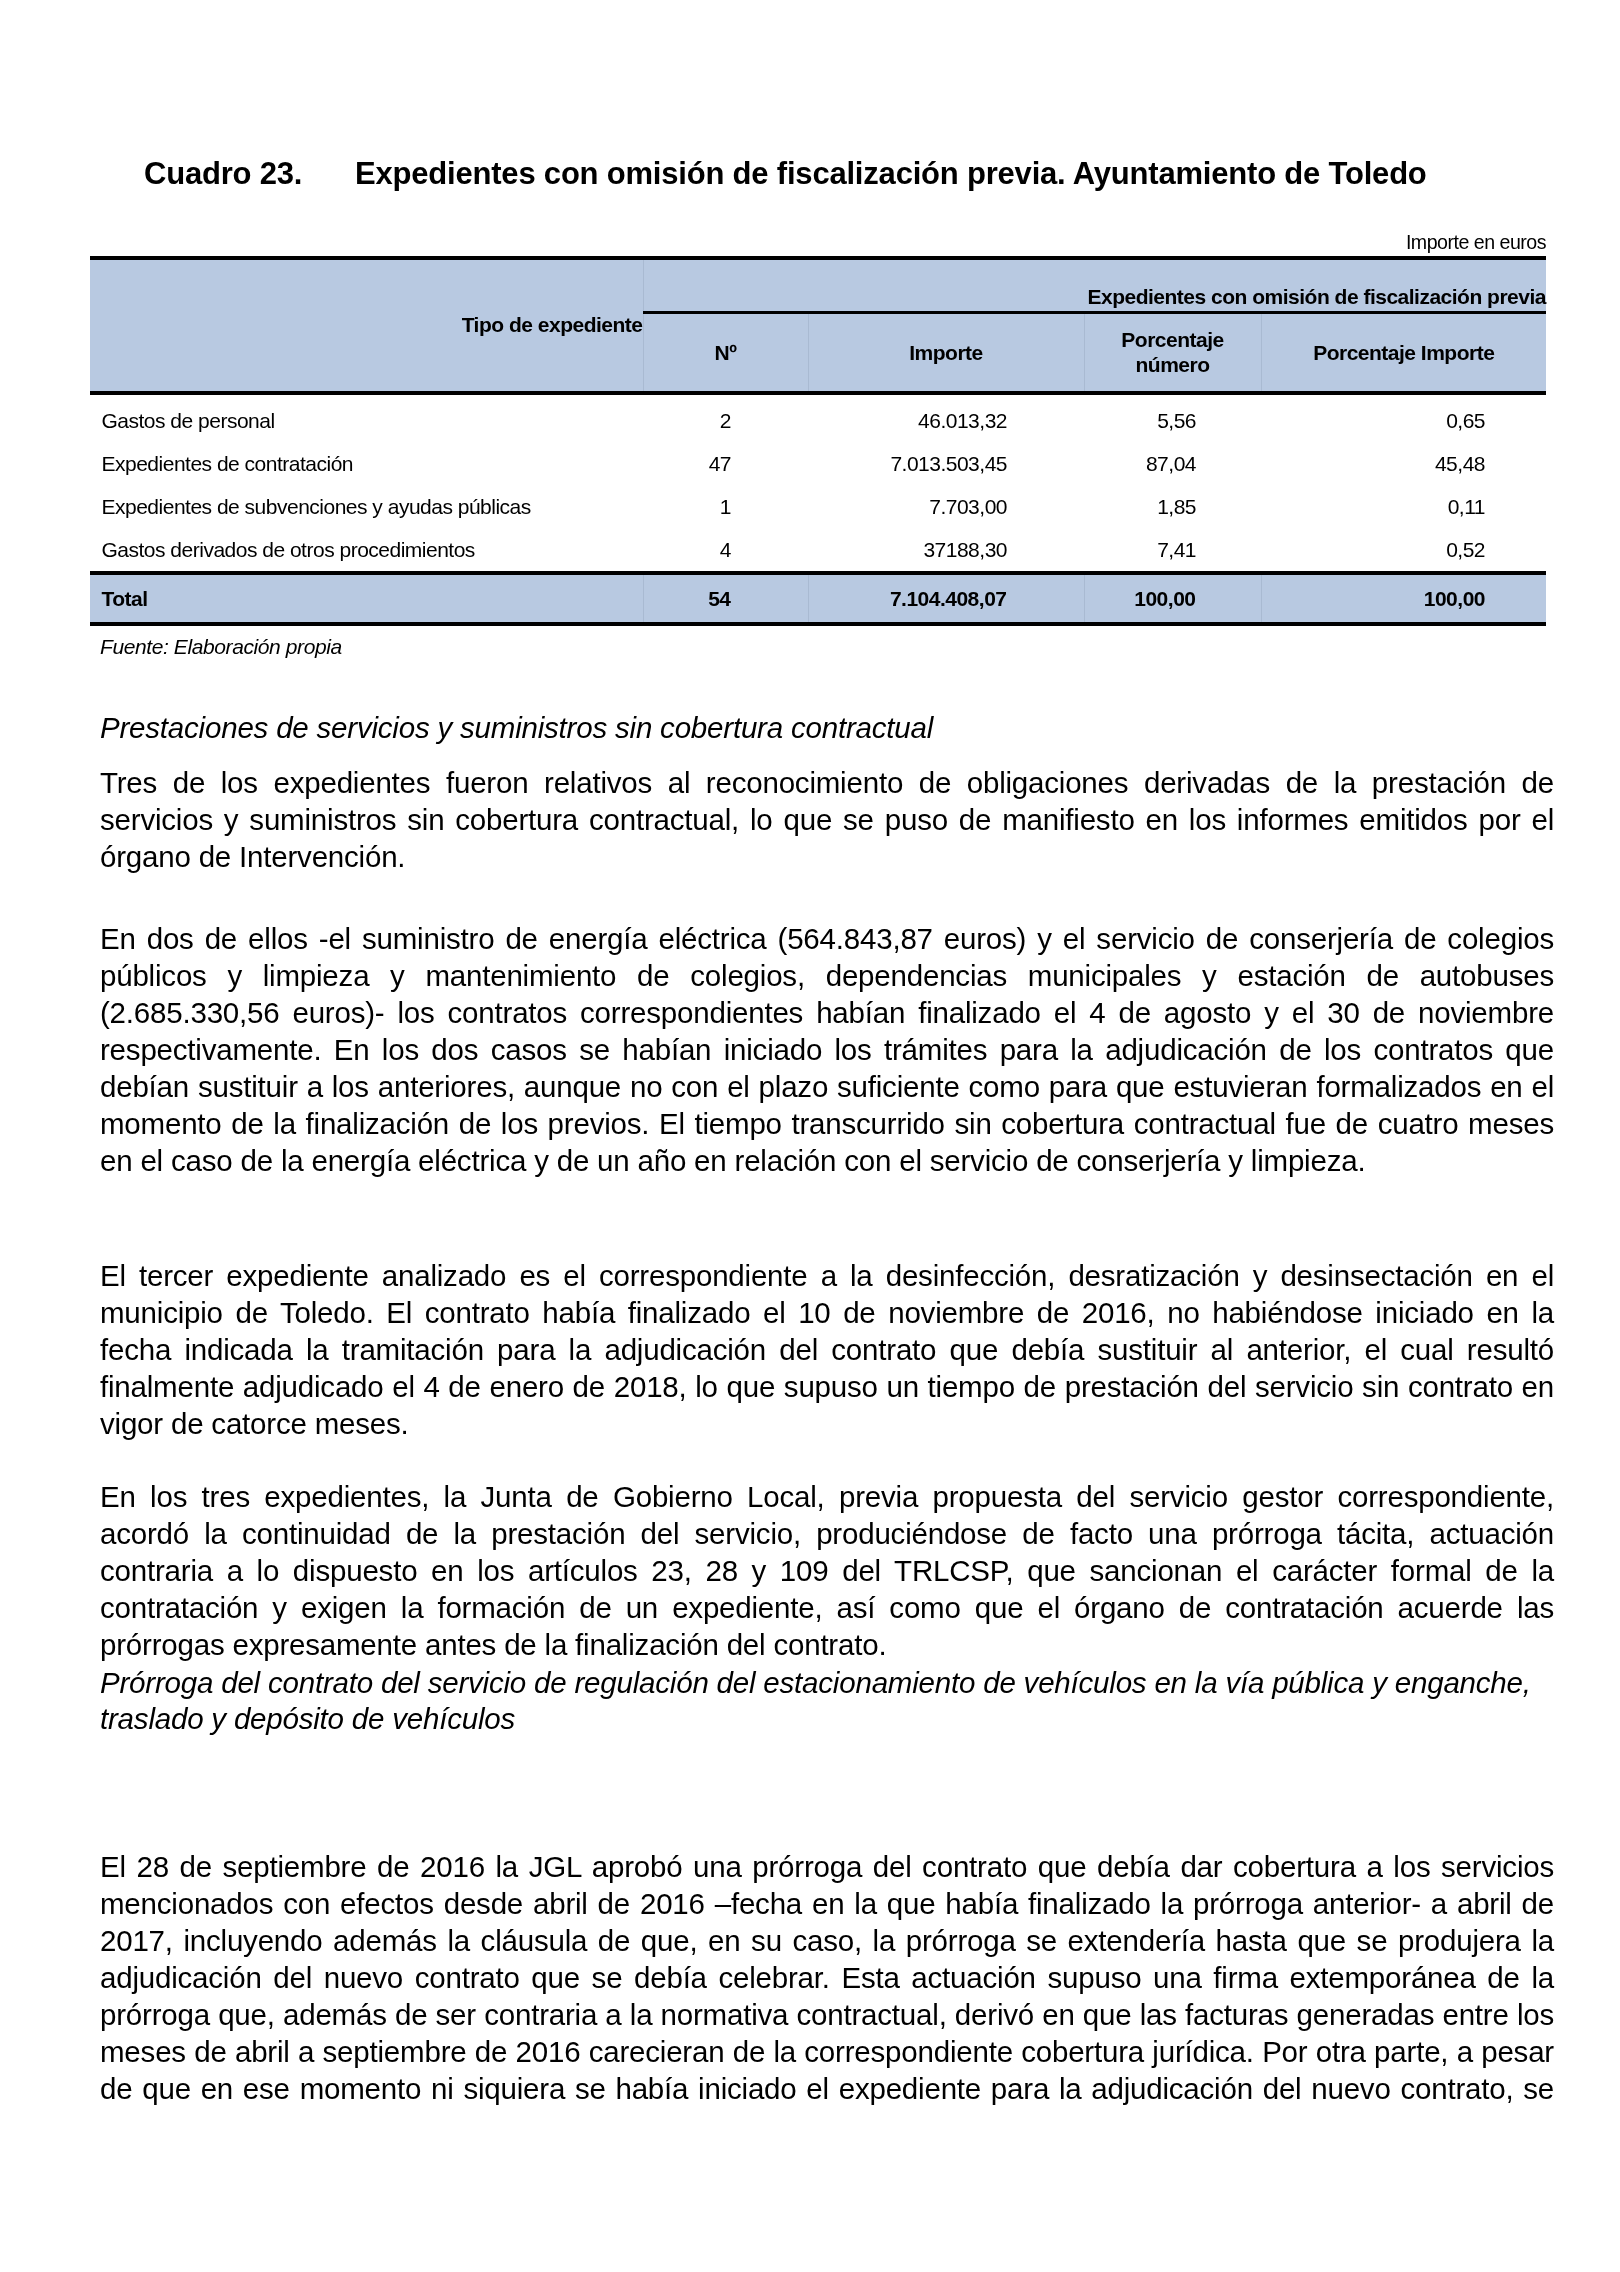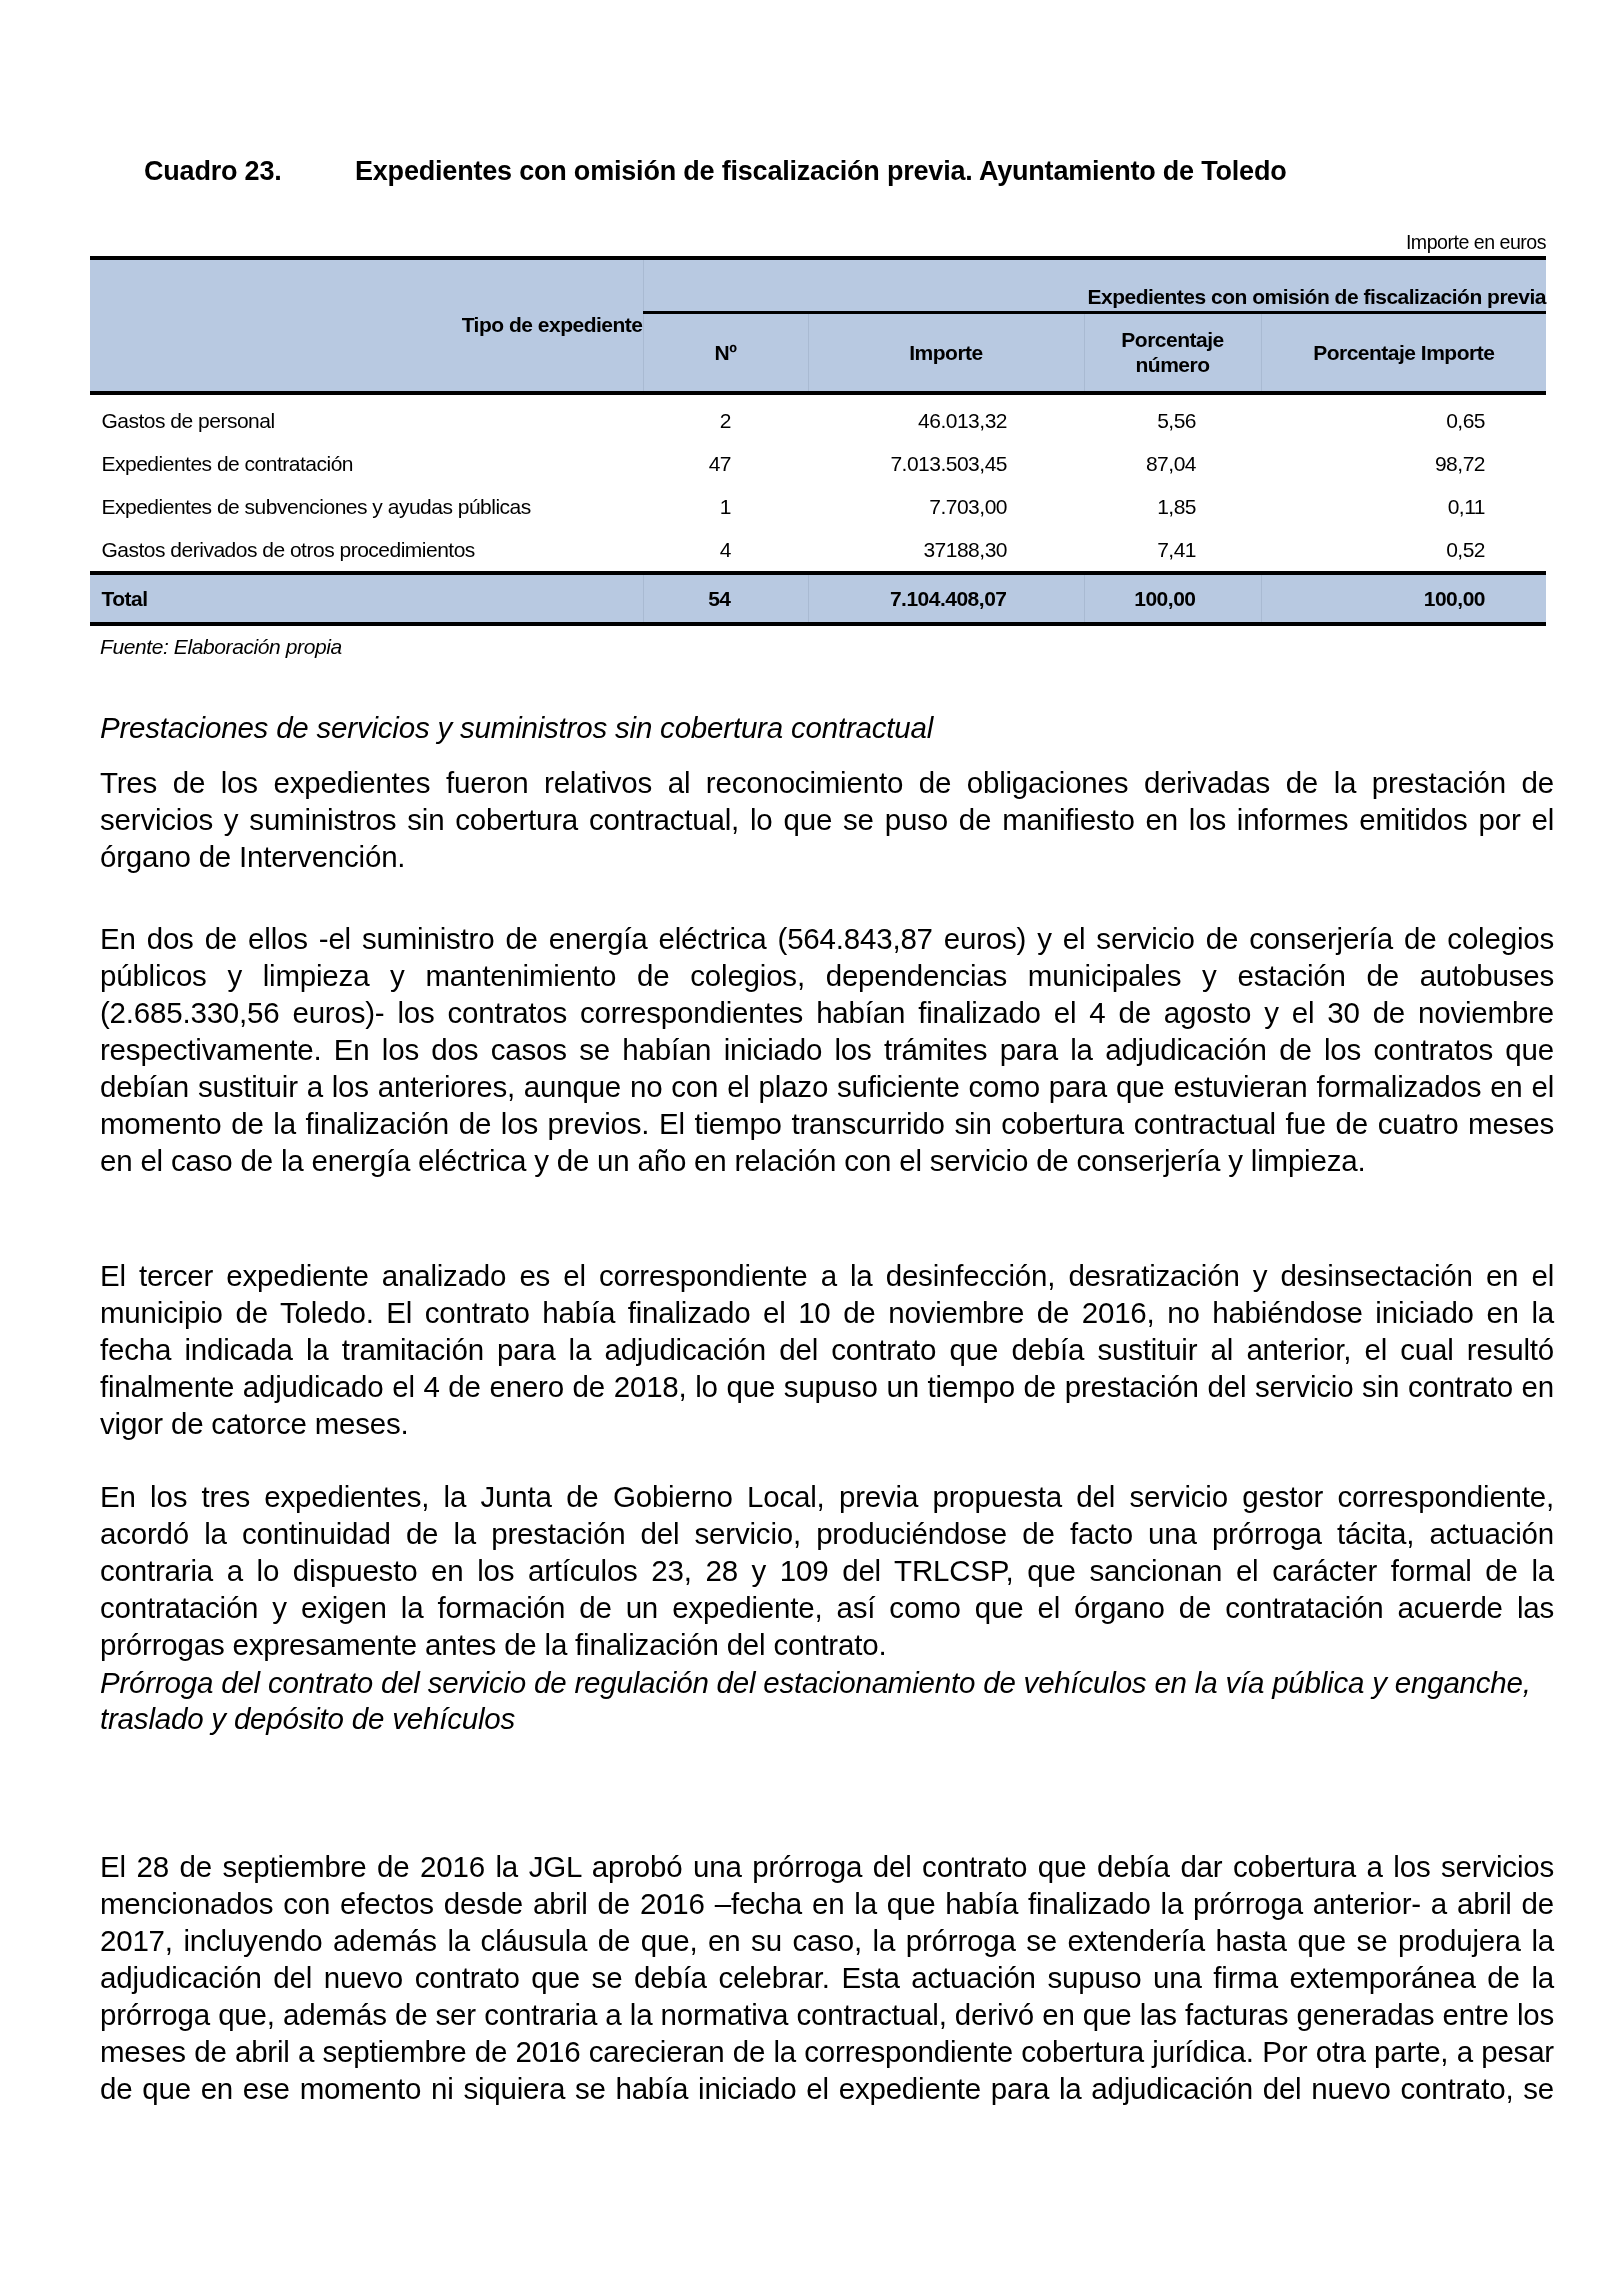--- a/index.html
+++ b/index.html
@@ -1,20 +1,20 @@
 <!DOCTYPE html>
 <html style="font-size:13px"><head>
   <meta charset="utf-8">
   <style>
     html, body { margin: 0; padding: 0; background: #ffffff; }
     body { width: 1621px; height: 2273px; position: relative; overflow: hidden;
            font-family: "Liberation Sans", sans-serif; color: #000; }
     .page { position: absolute; left: 0; top: 0; width: 1621px; height: 2273px; }
 
-    .caption { position: absolute; left: 144px; top: 156px; font-size: 27px; font-weight: bold;
+    .caption { position: absolute; left: 144px; top: 156px; font-size: 31px; font-weight: bold;
                letter-spacing: -0.2px; white-space: nowrap; }
     .caption .num { display: inline-block; width: 211px; }
 
     .units { position: absolute; right: 75px; top: 231px; font-size: 19.6px; letter-spacing: -0.5px; }
 
     .tbl { position: absolute; left: 90px; top: 256px; width: 1456px; border-collapse: collapse;
            table-layout: fixed; font-size: 21px; letter-spacing: -0.5px; }
     .tbl col.c1 { width: 553px; }
     .tbl col.c2 { width: 165px; }
     .tbl col.c3 { width: 276px; }
@@ -88,21 +88,21 @@
         <td class="n">2</td>
         <td class="imp">46.013,32</td>
         <td class="pn">5,56</td>
         <td class="pi">0,65</td>
       </tr>
       <tr>
         <td class="lbl">Expedientes de contratación</td>
         <td class="n">47</td>
         <td class="imp">7.013.503,45</td>
         <td class="pn">87,04</td>
-        <td class="pi">98,72</td>
+        <td class="pi">45,48</td>
       </tr>
       <tr>
         <td class="lbl">Expedientes de subvenciones y ayudas públicas</td>
         <td class="n">1</td>
         <td class="imp">7.703,00</td>
         <td class="pn">1,85</td>
         <td class="pi">0,11</td>
       </tr>
       <tr>
         <td class="lbl">Gastos derivados de otros procedimientos</td>

